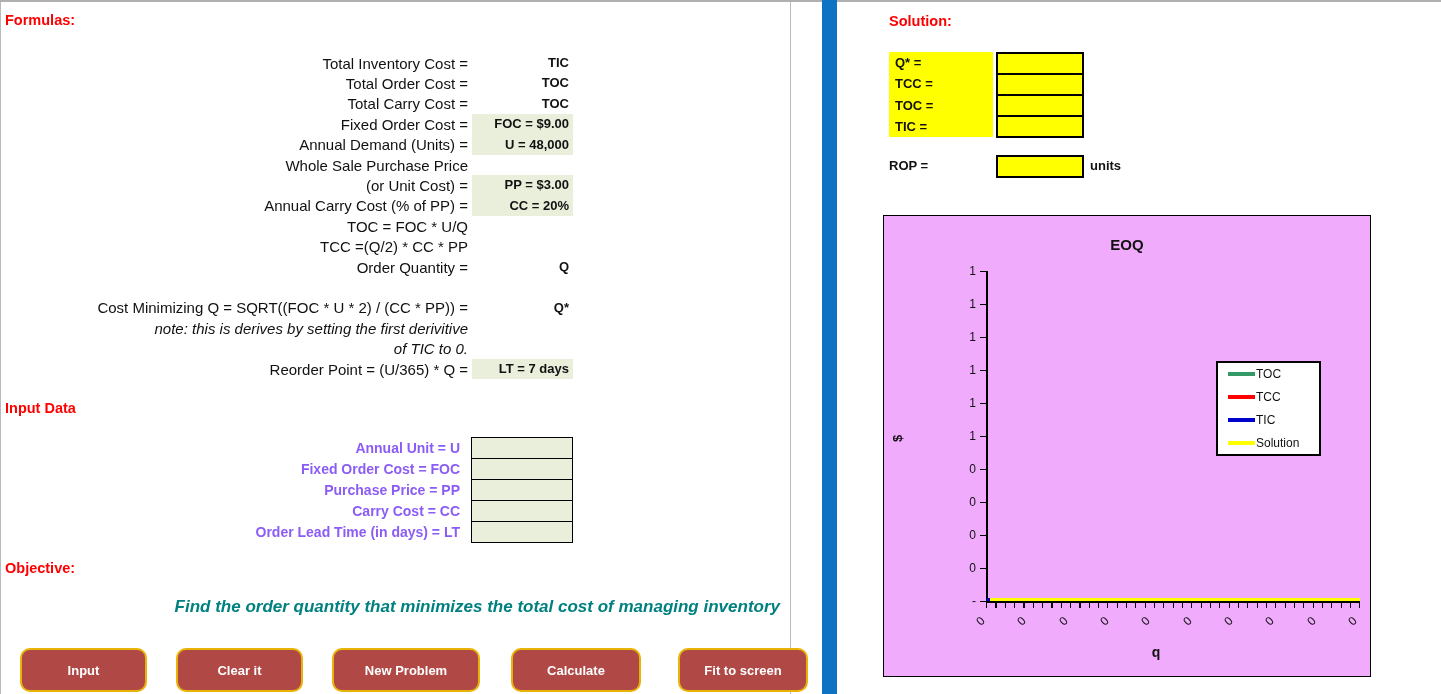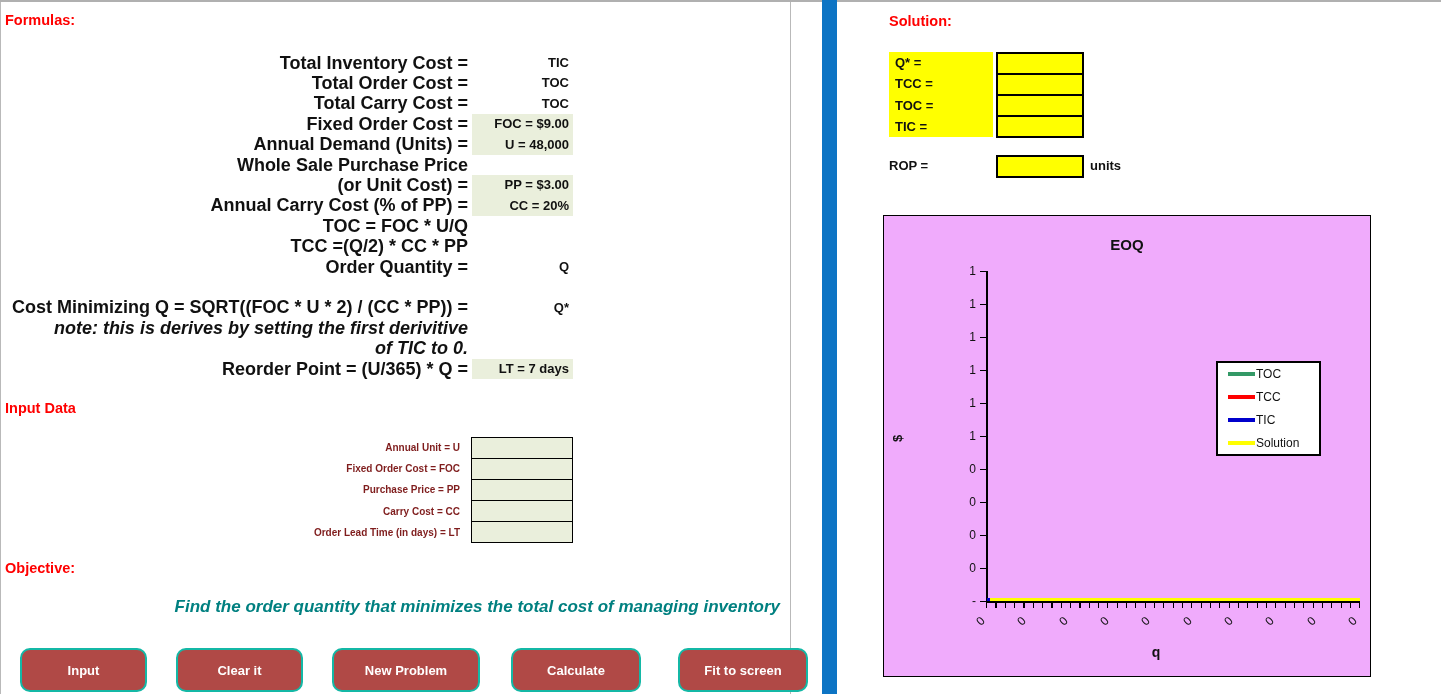--- a/index.html
+++ b/index.html
@@ -4,38 +4,38 @@
 <style>
   html,body{margin:0;padding:0}
   body{width:1441px;height:694px;position:relative;background:#FFFFFF;
        font-family:"Liberation Sans",sans-serif;overflow:hidden}
   .abs{position:absolute}
   .red-h{color:#FF0000;font-weight:bold;font-size:14.5px;white-space:nowrap}
 
   
   #formula-rows{position:absolute;left:0;top:53px;width:573px}
   .frow{display:flex;height:20.4px;align-items:center}
-  .flabel{width:468px;text-align:right;font-weight:bold;font-size:18px;color:#111;white-space:nowrap}
+  .flabel{width:468px;text-align:right;font-weight:normal;font-size:15px;color:#111;white-space:nowrap}
   .fvalue{margin-left:4px;width:101px;text-align:right;font-weight:bold;font-size:13px;color:#111;
           padding-right:4px;box-sizing:border-box;white-space:nowrap;height:20.4px;line-height:20.4px}
   .fvalue.hl{background:#EAEFDC}
   .frow.it .flabel{font-style:italic}
 
   
   #input-rows{position:absolute;left:0;top:437px;width:460px}
   .irow{height:21.2px;display:flex;align-items:center;justify-content:flex-end}
-  .ilabel{text-align:right;font-weight:bold;font-size:10px;color:#7f1d1d;white-space:nowrap}
+  .ilabel{text-align:right;font-weight:bold;font-size:14px;color:#8b5cf6;white-space:nowrap}
   #input-cells{position:absolute;left:471px;top:437px;width:102px}
   .cell{height:22px;border:1px solid #000;background:#EAEFDC;margin-top:-1px;box-sizing:border-box}
   .cell:first-child{margin-top:0}
 
   #objective-text{position:absolute;left:40px;top:597px;width:740px;text-align:right;
      color:#008080;font-weight:bold;font-style:italic;font-size:17px;white-space:nowrap}
 
-  .btn{position:absolute;top:648px;height:44px;background:#B04946;border:2px solid #14b8a6;
+  .btn{position:absolute;top:648px;height:44px;background:#B04946;border:2px solid #eab308;
        border-radius:10px;color:#FFFFFF;font-weight:bold;font-size:13px;display:flex;
        align-items:center;justify-content:center;box-sizing:border-box;cursor:pointer;white-space:nowrap}
 
   
   #top-edge{left:0;top:0;width:1441px;height:2px;background:#B0B0B0}
   #panel-border-left{left:0;top:2px;width:1px;height:692px;background:#B9B9B9}
   #panel-border-right{left:790px;top:2px;width:1px;height:692px;background:#B9B9B9}
   #divider{left:822px;top:0;width:15px;height:694px;background:#0D74C4}
 
   

